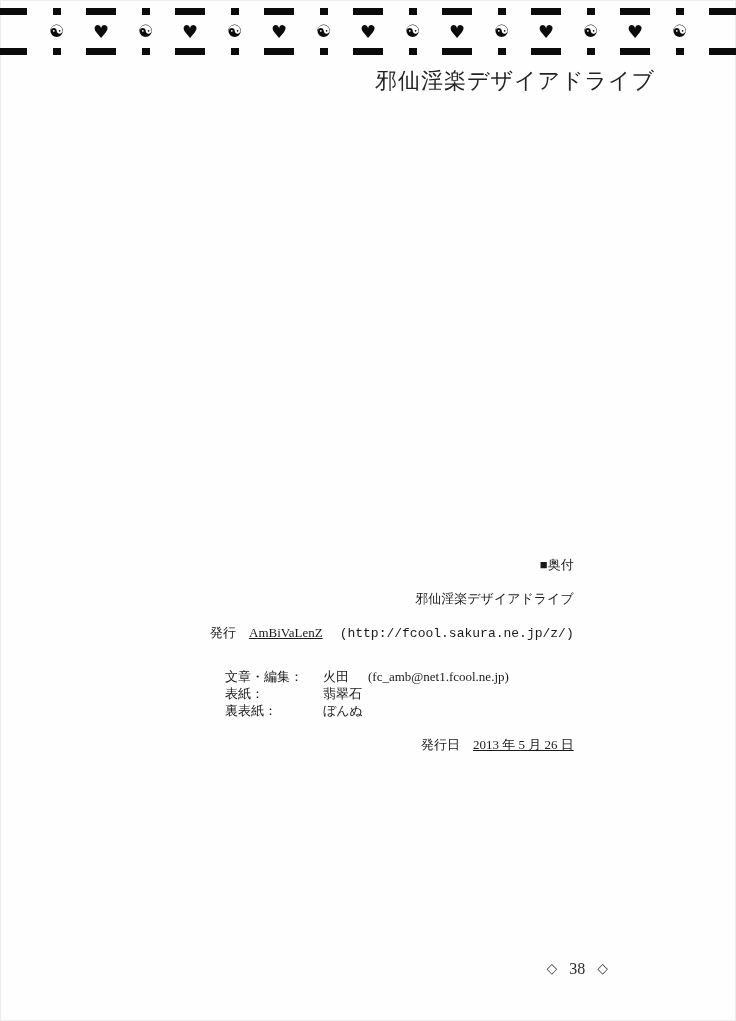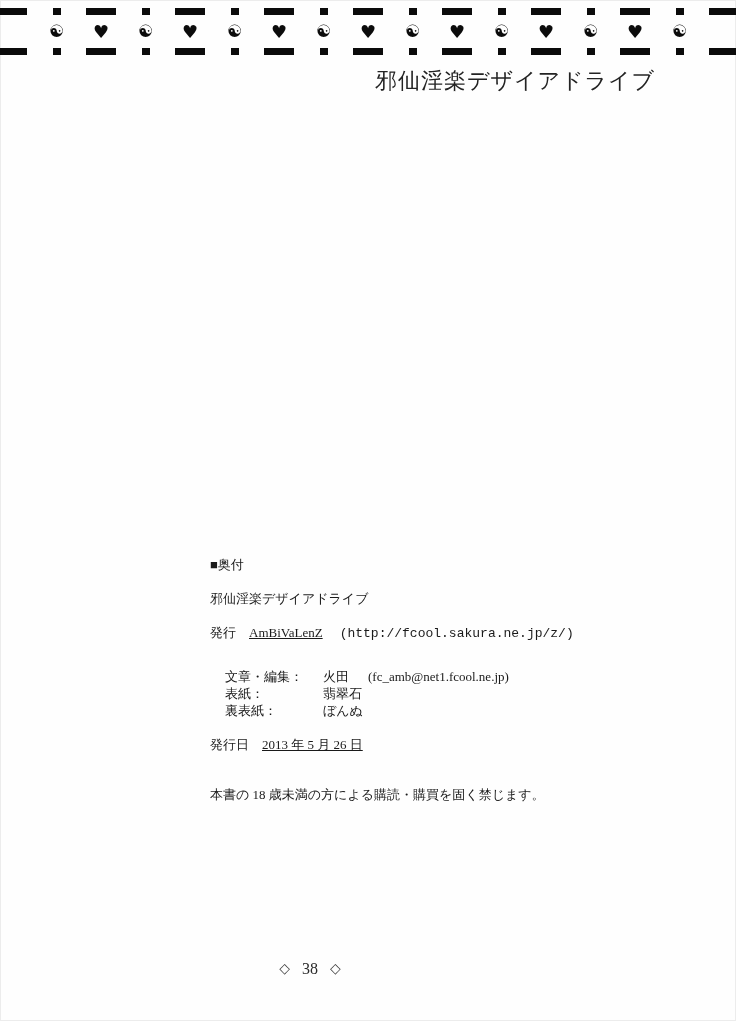--- a/index.html
+++ b/index.html
@@ -39,35 +39,35 @@
     font-family:"DejaVu Sans", sans-serif;
     font-size:22px; letter-spacing:1px; color:#232323;
     white-space:nowrap;
   }
 
   
   .colophon {
     position:absolute; left:210px; top:556px;
     font-size:13px; line-height:17px; white-space:nowrap;
   }
-  .colophon .line { display:block; }
+  .colophon .line { display:block;text-align:right; }
   .gap { margin-top:17px; }
   .publisher-name { margin-left:13px;text-decoration:underline; }
   .publisher-url  { margin-left:17px;font-family:Liberation Mono, monospace; }
   .credits {
     margin-left:15px; margin-top:26px;
     display:grid; grid-template-columns:98px 45px auto;
   }
   .date-value { margin-left:13px;text-decoration:underline; }
   .disclaimer { margin-top:33px; }
 
   
   .footer {
     position:absolute; top:959px; left:0; width:620px;
-    text-align:center; font-size:16px; line-height:20px; color:#2a2a2a;
+    text-align:right; font-size:16px; line-height:20px; color:#2a2a2a;
   }
   .footer .diamond {
     font-family:"DejaVu Sans", sans-serif;
     font-size:14px; color:#3a3a3a;
     margin:0 12px; position:relative; top:-1px;
   }
 </style>
 </head>
 <body>
 
@@ -185,21 +185,20 @@
       <span>裏表紙：</span>
       <span>ぼんぬ</span>
       <span></span>
     </div>
 
     <span class="line gap">
       <span>発行日</span><span class="date-value">2013 年 5 月 26 日</span>
     </span>
 
     <div class="disclaimer">
-      <span class="line">本書の 18 歳未満の方による購読・購買を固く禁じます。</span>
     </div>
 
   </div>
 
   <div class="footer">
     <span class="diamond">◇</span><span>38</span><span class="diamond">◇</span>
   </div>
 
 </div>
 

